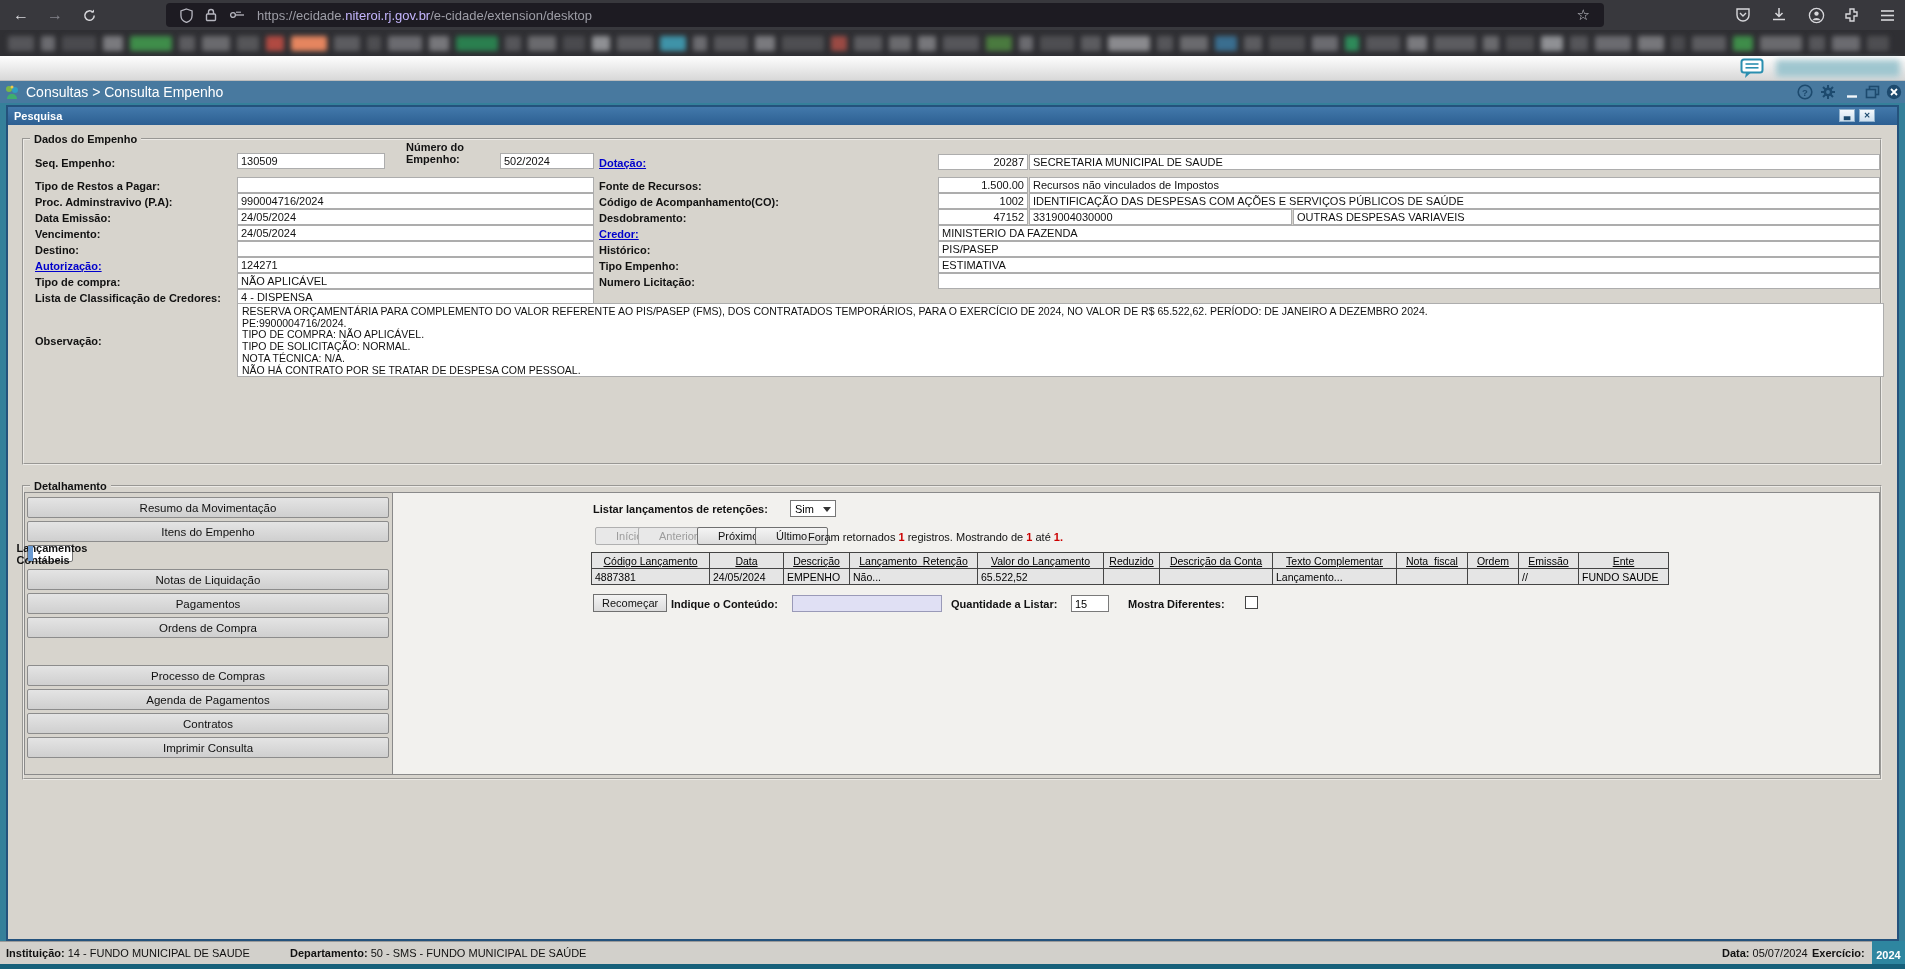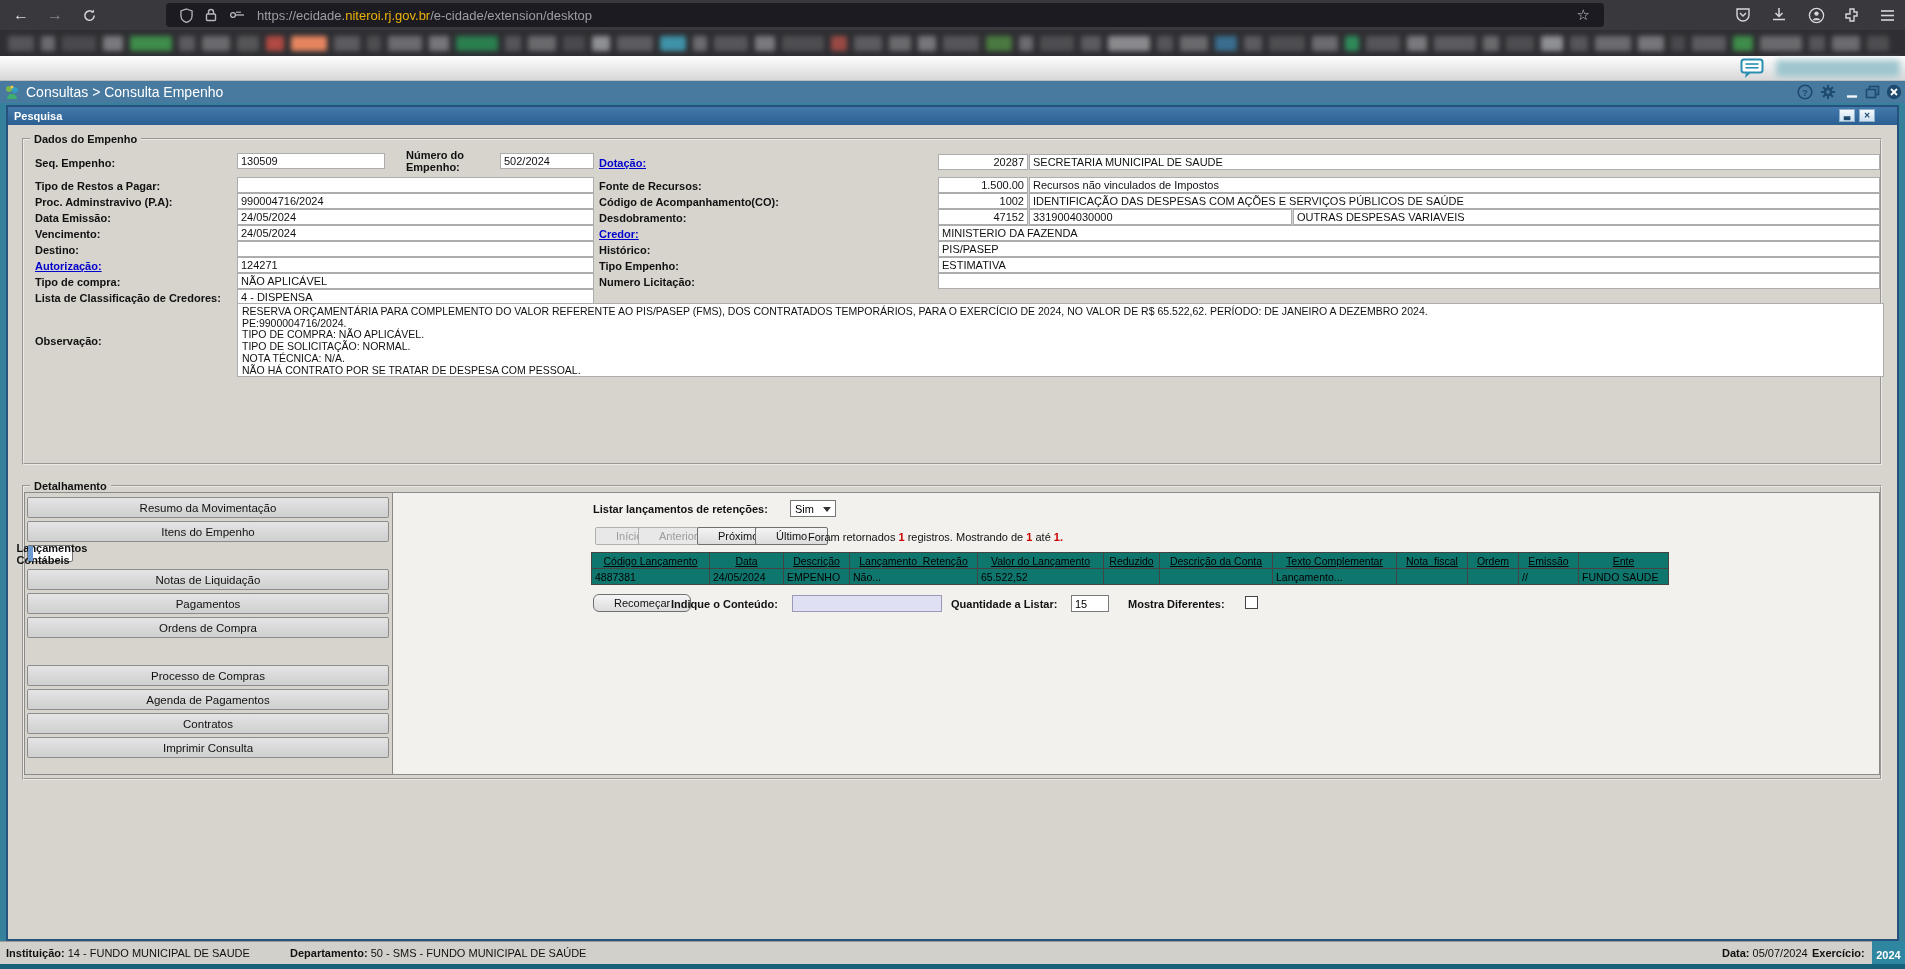--- a/index.html
+++ b/index.html
@@ -13,21 +13,21 @@
 
   
   .chrome { position:absolute; top:0; left:0; width:1905px; height:30px; background:#38383d; }
   .navbtn { position:absolute; top:2px; width:26px; height:26px; display:flex; align-items:center; justify-content:center;
             color:#d7d7db; font-size:16px; border-radius:4px; }
   .navbtn.dim { color:#85858c; }
   .urlbar { position:absolute; left:166px; top:3px; width:1438px; height:24px; background:#1d1b22; border-radius:4px;
             display:flex; align-items:center; padding:0 8px; }
   .urlbar .ic { margin:0 6px; display:flex; align-items:center; }
   .urltext { font-size:13px; margin-left:6px; white-space:nowrap; }
-  .u-dim { color:#9d9da6; } .u-dom { color:#eab308; }
+  .u-dim { color:#9d9da6; } .u-dom { color:#c4b5fd; }
   .urlspacer { flex:1; }
   .tool-ic { position:absolute; top:3px; width:26px; height:24px; display:flex; align-items:center; justify-content:center; }
 
   
   .bookmarks { position:absolute; top:30px; left:0; width:1905px; height:26px; background:#2f2f33;
                display:flex; align-items:center; padding-left:8px; overflow:hidden; }
   .chip { display:inline-block; height:15px; border-radius:2px; margin-right:7px; flex:0 0 auto; filter:blur(2.5px); }
 
   
   .topstrip { position:absolute; top:56px; left:0; width:1905px; height:25px;
@@ -77,28 +77,28 @@
   .sel { position:absolute; width:46px; height:17px; background:#fff; border:1px solid #767676; font-size:11px;
          display:flex; align-items:center; padding-left:4px; }
   .sel .chev { position:absolute; right:4px; top:6px; width:0; height:0; border-left:4px solid transparent;
                border-right:4px solid transparent; border-top:5px solid #333; }
   .pgbtn { position:absolute; height:18px; font-family:"Liberation Sans", sans-serif; font-size:11px;
            background:linear-gradient(#f4f4f4,#dcdcdc); border:1px solid #707070; border-radius:2px; padding:0 20px; color:#111; }
   .pgbtn:disabled, .pgbtn.off { color:#9c9c9c; background:#e8e8e8; border-color:#b0b0b0; }
   .results { position:absolute; font-size:11px; color:#111; white-space:nowrap; }
   .rednum { color:#cc0000; font-weight:bold; }
 
-  table.grid { position:absolute; border-collapse:collapse; table-layout:fixed; background:#0f766e; }
+  table.grid { position:absolute; border-collapse:collapse; table-layout:fixed; background:#e5e5e5; }
   table.grid th, table.grid td { border:1px solid #444; font-size:10.5px; height:16px; padding:0 3px;
         overflow:hidden; white-space:nowrap; font-weight:normal; }
   table.grid th { text-align:center; text-decoration:underline; cursor:pointer; }
   table.grid td { text-align:left; }
 
   .ctl-btn { position:absolute; height:18px; font-family:"Liberation Sans", sans-serif; font-size:11px;
-             background:linear-gradient(#f4f4f4,#dcdcdc); border:1px solid #707070; border-radius:6px; padding:0 20px; color:#111; }
+             background:linear-gradient(#f4f4f4,#dcdcdc); border:1px solid #707070; border-radius:0; padding:0 8px; color:#111; }
   input.lav { position:absolute; width:150px; height:17px; background:#e0e0f4; border:1px solid #9a9ab8;
               font-size:11px; font-family:"Liberation Sans", sans-serif; padding:0 3px; }
   input.qty { position:absolute; width:38px; height:17px; background:#fff; border:1px solid #7a7a7a;
               font-size:11px; font-family:"Liberation Sans", sans-serif; padding:0 3px; }
   .chk { position:absolute; width:13px; height:13px; background:#fff; border:1px solid #444; }
 
   
   .footer { position:absolute; left:0; top:941px; width:1905px; height:23px; background:#d2d0cb;
             border-top:1px solid #9a9a9a; font-size:11px; color:#111; }
   .footer .b { font-weight:bold; }
@@ -307,21 +307,21 @@
       <span class="tbtn">✕</span>
     </span>
   </div>
 
   <fieldset class="fs-dados">
     <legend>Dados do Empenho</legend>
   </fieldset>
 
   <span class="lbl" style="left:27px;top:50px">Seq. Empenho:</span>
   <input class="cell" style="left: 229px; top: 46px; width: 148px;" value="130509">
-  <span class="lbl" style="left:398px;top:42px;width:92px;white-space:normal;line-height:12px">Número do Empenho:</span>
+  <span class="lbl" style="left:398px;top:34px;width:92px;white-space:normal;line-height:12px">Número do Empenho:</span>
   <input class="cell" style="left: 492px; top: 46px; width: 94px;" value="502/2024">
   <span class="link" style="left:591px;top:50px">Dotação:</span>
   <div class="cell num" style="left:930px;top:47px;width:90px">20287</div>
   <div class="cell" style="left:1021px;top:47px;width:851px">SECRETARIA MUNICIPAL DE SAUDE</div>
 
   <span class="lbl" style="left:27px;top:73px">Tipo de Restos a Pagar:</span>
   <input class="cell" style="left: 229px; top: 70px; width: 357px;" value="">
   <span class="lbl" style="left:591px;top:73px">Fonte de Recursos:</span>
   <div class="cell num" style="left:930px;top:70px;width:90px">1.500.00</div>
   <div class="cell" style="left:1021px;top:70px;width:851px">Recursos não vinculados de Impostos</div>

